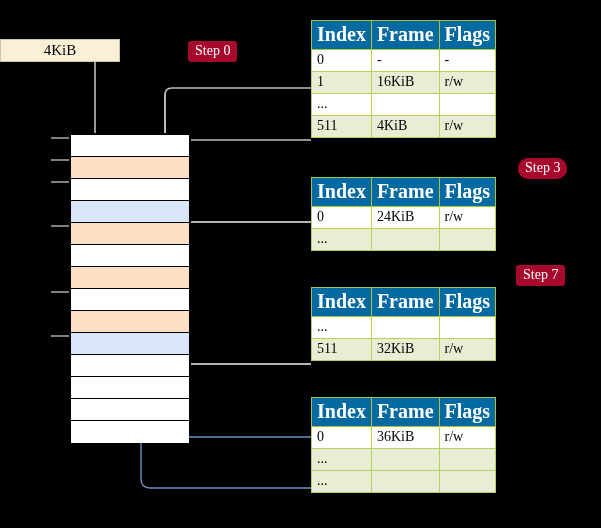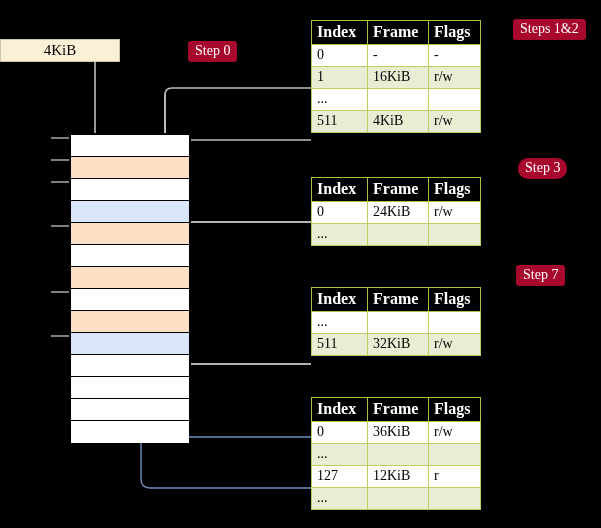--- a/index.html
+++ b/index.html
@@ -33,22 +33,22 @@
   #badge-steps12{left:513px;top:19px;}
   #badge-step3{left:518px;top:158px;border-radius:10px;}
   #badge-step4{left:516px;top:265px;}
 
   
   .ptable{position:absolute;border-collapse:collapse;border:1px solid #b9b9a0;
           background:#fff;font-size:14px;}
   .ptable td,.ptable th{border:1px solid #b9cf5e;padding:2px 5px 3px 5px;
                         text-align:left;color:#000;font-weight:normal;height:19px;
                         box-sizing:border-box;vertical-align:middle;}
-  .ptable th{background:#000000;color:#ffffff;font-weight:bold;border-color:#a9c43a;
-             font-size:16px;}
+  .ptable th{background:#0369a1;color:#ffffff;font-weight:bold;border-color:#a9c43a;
+             font-size:20px;}
   .ptable tr.alt td{background:#e8eed4;}
   .ptable tr.plain td{background:#ffffff;}
   .ptable td.hl{background:#fbf7a0;}
   .c-index{width:56px;}
   .c-frame{width:61px;}
   .c-flags{width:52px;}
 
   #tbl1{left:311px;top:20px;}
   #tbl2{left:311px;top:177px;}
   #tbl3{left:311px;top:287px;}
@@ -110,21 +110,20 @@
       <div class="mem-row blue"></div>
       <div class="mem-row"></div>
       <div class="mem-row"></div>
       <div class="mem-row"></div>
       <div class="mem-row"></div>
     </div>
 
   <div id="frame-box">4KiB</div>
 
   <div class="badge" id="badge-step0">Step 0</div>
-  <div class="badge" id="badge-steps12">Steps 1&amp;2</div>
   <div class="badge" id="badge-step3">Step 3</div>
   <div class="badge" id="badge-step4">Step 7</div>
 
   <table class="ptable" id="tbl1">
       <thead>
         <tr>
           <th class="c-index">Index</th>
           <th class="c-frame">Frame</th>
           <th class="c-flags">Flags</th>
         </tr>
@@ -206,25 +205,20 @@
         <tr class="plain">
           <td class="c-index">0</td>
           <td class="c-frame">36KiB</td>
           <td class="c-flags">r/w</td>
         </tr>
         <tr class="alt">
           <td class="c-index">...</td>
           <td class="c-frame"></td>
           <td class="c-flags"></td>
         </tr>
-        <tr class="plain">
-          <td class="c-index">127</td>
-          <td class="c-frame">12KiB</td>
-          <td class="c-flags">r</td>
-        </tr>
         <tr class="alt">
           <td class="c-index">...</td>
           <td class="c-frame"></td>
           <td class="c-flags"></td>
         </tr>
       </tbody>
     </table>
 
 </div>
 

